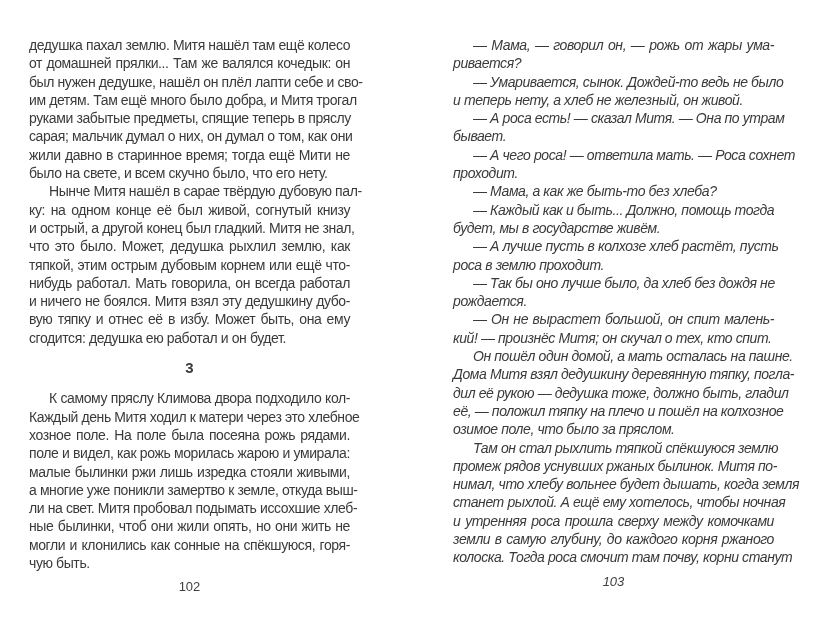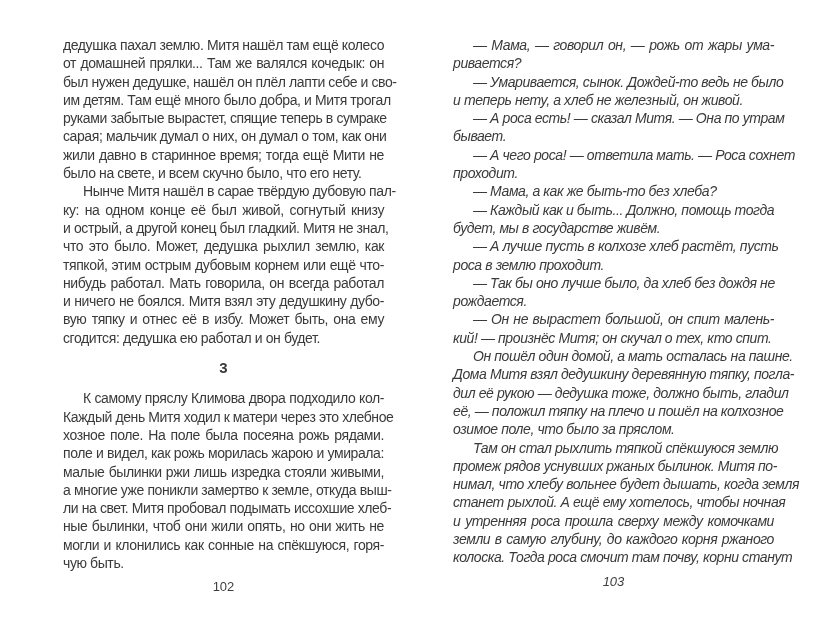--- a/index.html
+++ b/index.html
@@ -5,21 +5,21 @@
   html, body { margin: 0; padding: 0; }
   body {
     width: 820px; height: 629px;
     background: #ffffff;
     color: #3a3a3a;
     font-family: "Liberation Sans", "DejaVu Sans", sans-serif;
     overflow: hidden;
   }
   .spread { display: flex; width: 820px; height: 629px; }
   .page { width: 410px; box-sizing: border-box; }
-  .page-left  { padding: 36px 0 0 63px; }
+  .page-left  { padding: 36px 0 0 29px; }
   .page-right { padding: 36px 0 0 43px; font-style: italic; }
   .text-col {
     width: 321px;
     font-size: 14px;
     line-height: 18.3px;
     letter-spacing: -0.4px;
   }
   .para { margin: 0; }
   .line {
     white-space: nowrap;
@@ -48,21 +48,21 @@
 <body>
 
 <div class="spread">
   <section class="page page-left">
     <div class="text-col">
         <div class="para">
           <div class="line">дедушка пахал землю. Митя нашёл там ещё колесо</div>
           <div class="line">от домашней прялки... Там же валялся кочедык: он</div>
           <div class="line">был нужен дедушке, нашёл он плёл лапти себе и сво-</div>
           <div class="line">им детям. Там ещё много было добра, и Митя трогал</div>
-          <div class="line">руками забытые вырастет, спящие теперь в сумраке</div>
+          <div class="line">руками забытые предметы, спящие теперь в пряслу</div>
           <div class="line">сарая; мальчик думал о них, он думал о том, как они</div>
           <div class="line">жили давно в старинное время; тогда ещё Мити не</div>
           <div class="line last">было на свете, и всем скучно было, что его нету.</div>
         </div>
         <div class="para">
           <div class="line indent">Нынче Митя нашёл в сарае твёрдую дубовую пал-</div>
           <div class="line">ку: на одном конце её был живой, согнутый книзу</div>
           <div class="line">и острый, а другой конец был гладкий. Митя не знал,</div>
           <div class="line">что это было. Может, дедушка рыхлил землю, как</div>
           <div class="line">тяпкой, этим острым дубовым корнем или ещё что-</div>

